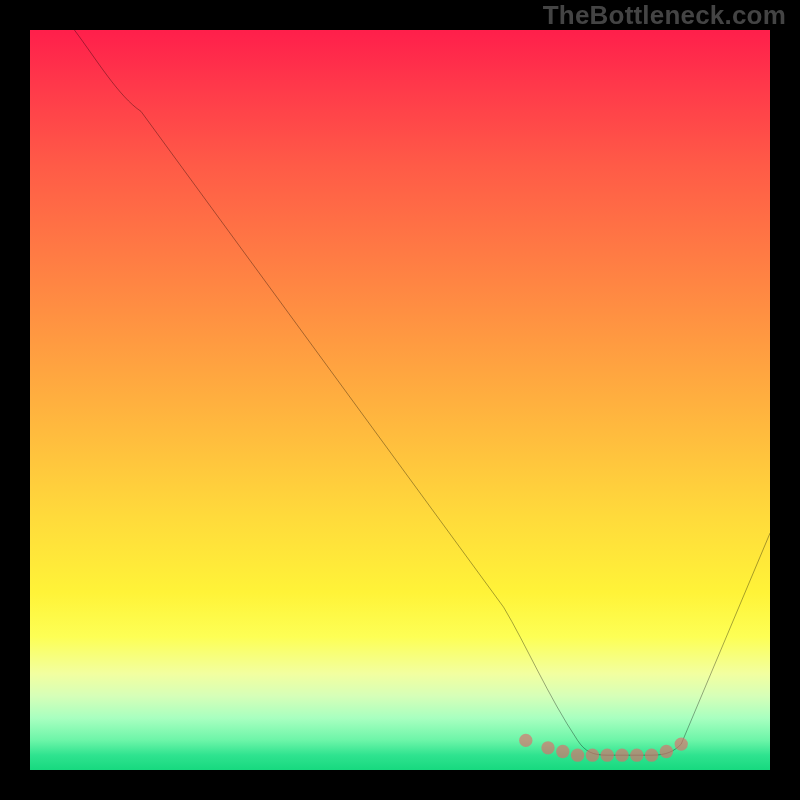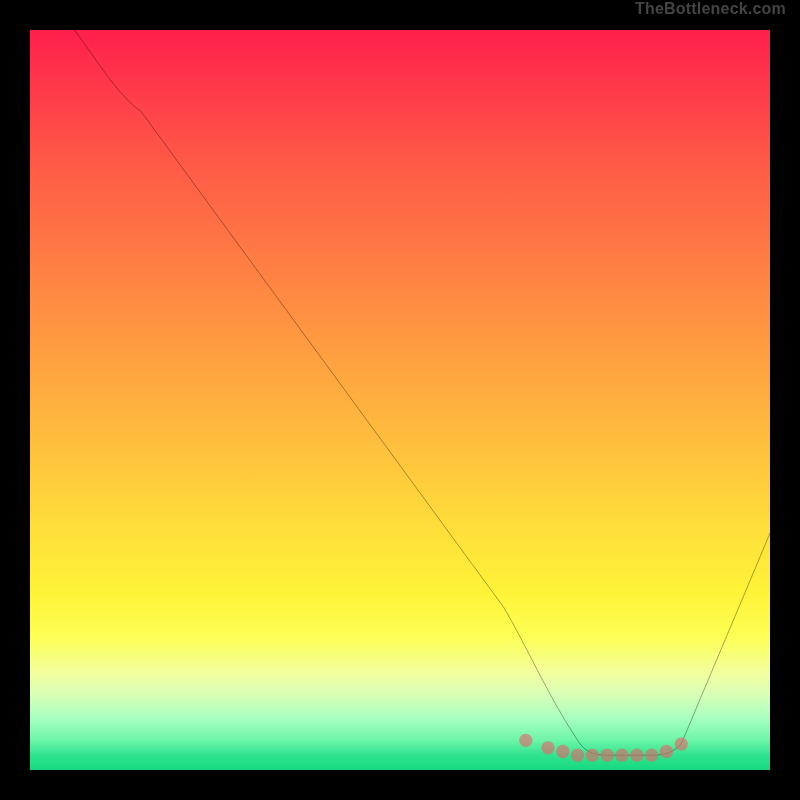--- a/index.html
+++ b/index.html
@@ -53,21 +53,21 @@
     width: 740px;
     height: 740px;
     pointer-events: none;
   }
   .watermark {
     position: absolute;
     top: 0;
     right: 14px;
     color: #444;
     font-family: Arial, Helvetica, sans-serif;
-    font-size: 16px;
+    font-size: 26px;
     font-weight: 600;
     letter-spacing: 0.2px;
     user-select: none;
   }
 </style>
 </head>
 <body>
 
 <div class="frame">
   <div class="watermark">TheBottleneck.com</div>

